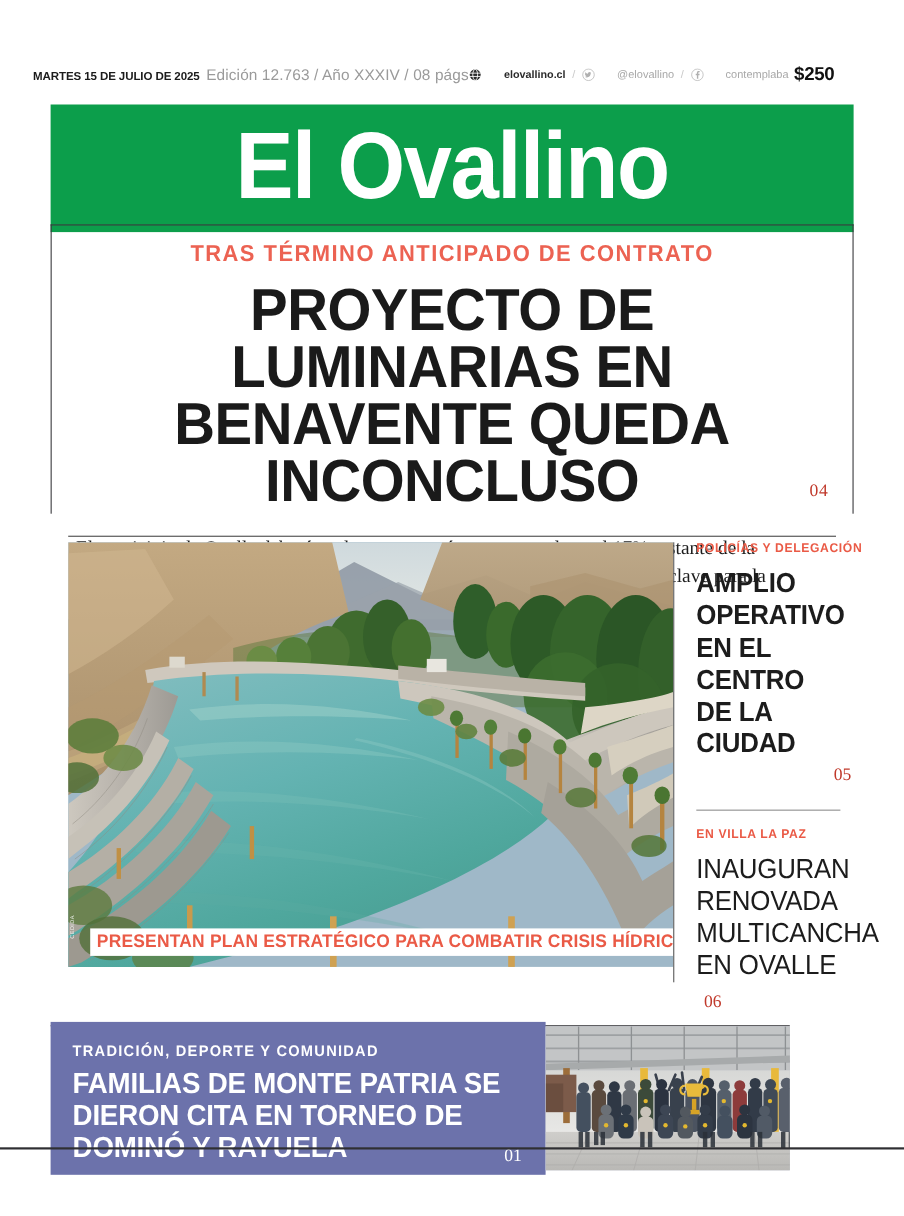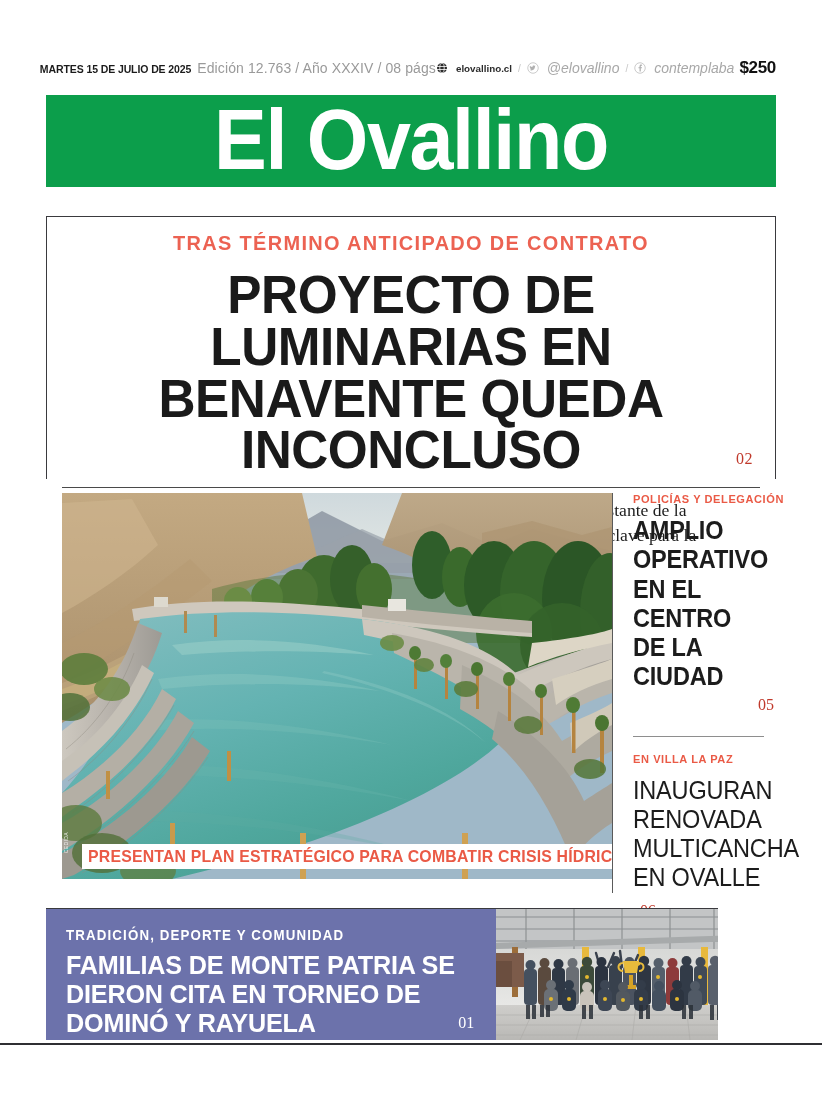--- a/index.html
+++ b/index.html
@@ -19,27 +19,27 @@
     position: relative;
     width: 822px;
     height: 1105px;
     background: #ffffff;
     box-sizing: border-box;
   }
 
   
   .topbar {
     position: absolute;
-    left: 46px;
+    left: 30px;
     top: 57px;
     width: 730px;
     height: 22px;
     display: flex;
     align-items: center;
-    justify-content: flex-end;
+    justify-content: flex-start;
   }
   .topbar-left {
     display: flex;
     align-items: baseline;
     gap: 6px;
     white-space: nowrap;
   }
   .issue-date {
     font-size: 10.5px;
     font-weight: bold;
@@ -53,41 +53,41 @@
   }
   .topbar-right {
     display: flex;
     align-items: center;
     gap: 5px;
     white-space: nowrap;
   }
   .soc-group {
     display: flex;
     align-items: center;
-    gap: 8px;
+    gap: 20px;
     font-size: 9.5px;
   }
   .soc-sep { color: #c9c9c9; font-size: 10px; margin: 0 1px; }
   .soc-site { font-weight: bold; color: #2b2b2b; font-size: 9.8px; }
-  .soc-handle { color: #a8a8a8; font-size: 14px; font-style: italic; }
+  .soc-handle { color: #a8a8a8; font-size: 10px; }
   .soc-icon { display: inline-flex; align-items: center; }
   .price {
     font-size: 17px;
     font-weight: bold;
     color: #111;
     letter-spacing: -0.3px;
   }
 
   
   .masthead {
     position: absolute;
     left: 46px;
     top: 95px;
     width: 730px;
-    height: 92px;
+    height: 116px;
     background: #0c9e4b;
     display: flex;
     align-items: center;
     justify-content: center;
   }
   .masthead-title {
     color: #ffffff;
     font-family: "Liberation Sans Narrow", "Liberation Sans", sans-serif;
     font-weight: bold;
     font-size: 86px;
@@ -95,21 +95,21 @@
     letter-spacing: -1.5px;
     transform: scaleX(0.92);
     transform-origin: center;
     margin-top: -4px;
   }
 
   
   .lead-box {
     position: absolute;
     left: 46px;
-    top: 216px;
+    top: 204px;
     width: 730px;
     height: 263px;
     border: 1px solid #3a3a3e;
     border-bottom: none;
     box-sizing: border-box;
   }
   .lead-kicker {
     text-align: center;
     color: #ec6252;
     font-family: "Liberation Sans Narrow", "Liberation Sans", sans-serif;
@@ -269,26 +269,27 @@
     width: 131px;
     height: 1px;
     background: #8e8e8e;
     margin: 22px 0 16px 0;
   }
 
   
   .bottom {
     position: absolute;
     left: 46px;
-    top: 908px;
+    top: 932px;
     width: 672px;
     height: 132px;
     display: flex;
     border-top: 1px solid #3a3a3e;
     box-sizing: border-box;
+    align-items: center;
   }
   .bottom-box {
     position: relative;
     width: 488px;
     background: #6c72ab;
     padding: 18px 20px 10px 20px;
     box-sizing: border-box;
   }
   .bottom-kicker {
     color: #ffffff;
@@ -386,21 +387,21 @@
   <div class="masthead">
     <div class="masthead-title">El Ovallino</div>
   </div>
 
   <div class="lead-box">
     <div class="lead-kicker">TRAS TÉRMINO ANTICIPADO DE CONTRATO</div>
     <div class="lead-headline">PROYECTO DE LUMINARIAS EN BENAVENTE QUEDA INCONCLUSO</div>
     <div class="lead-deck">
       <span>El municipio de Ovalle deberá evaluar nuevas vías para completar el 17% restante de la iniciativa, que contemplaba la instalación de nuevas luminarias en un sector clave para la seguridad vial y peatonal.</span>
     </div>
-    <div class="lead-pagenum">02</div>
+    <div class="lead-pagenum">04</div>
   </div>
 
   <div class="mid">
     <div class="mid-rule"></div>
     <div class="mid-inner">
 
       <div class="photo-col">
         <div class="photo-wrap">
           <svg width="550" height="386" viewBox="0 0 550 386" preserveAspectRatio="none">
             <defs>

